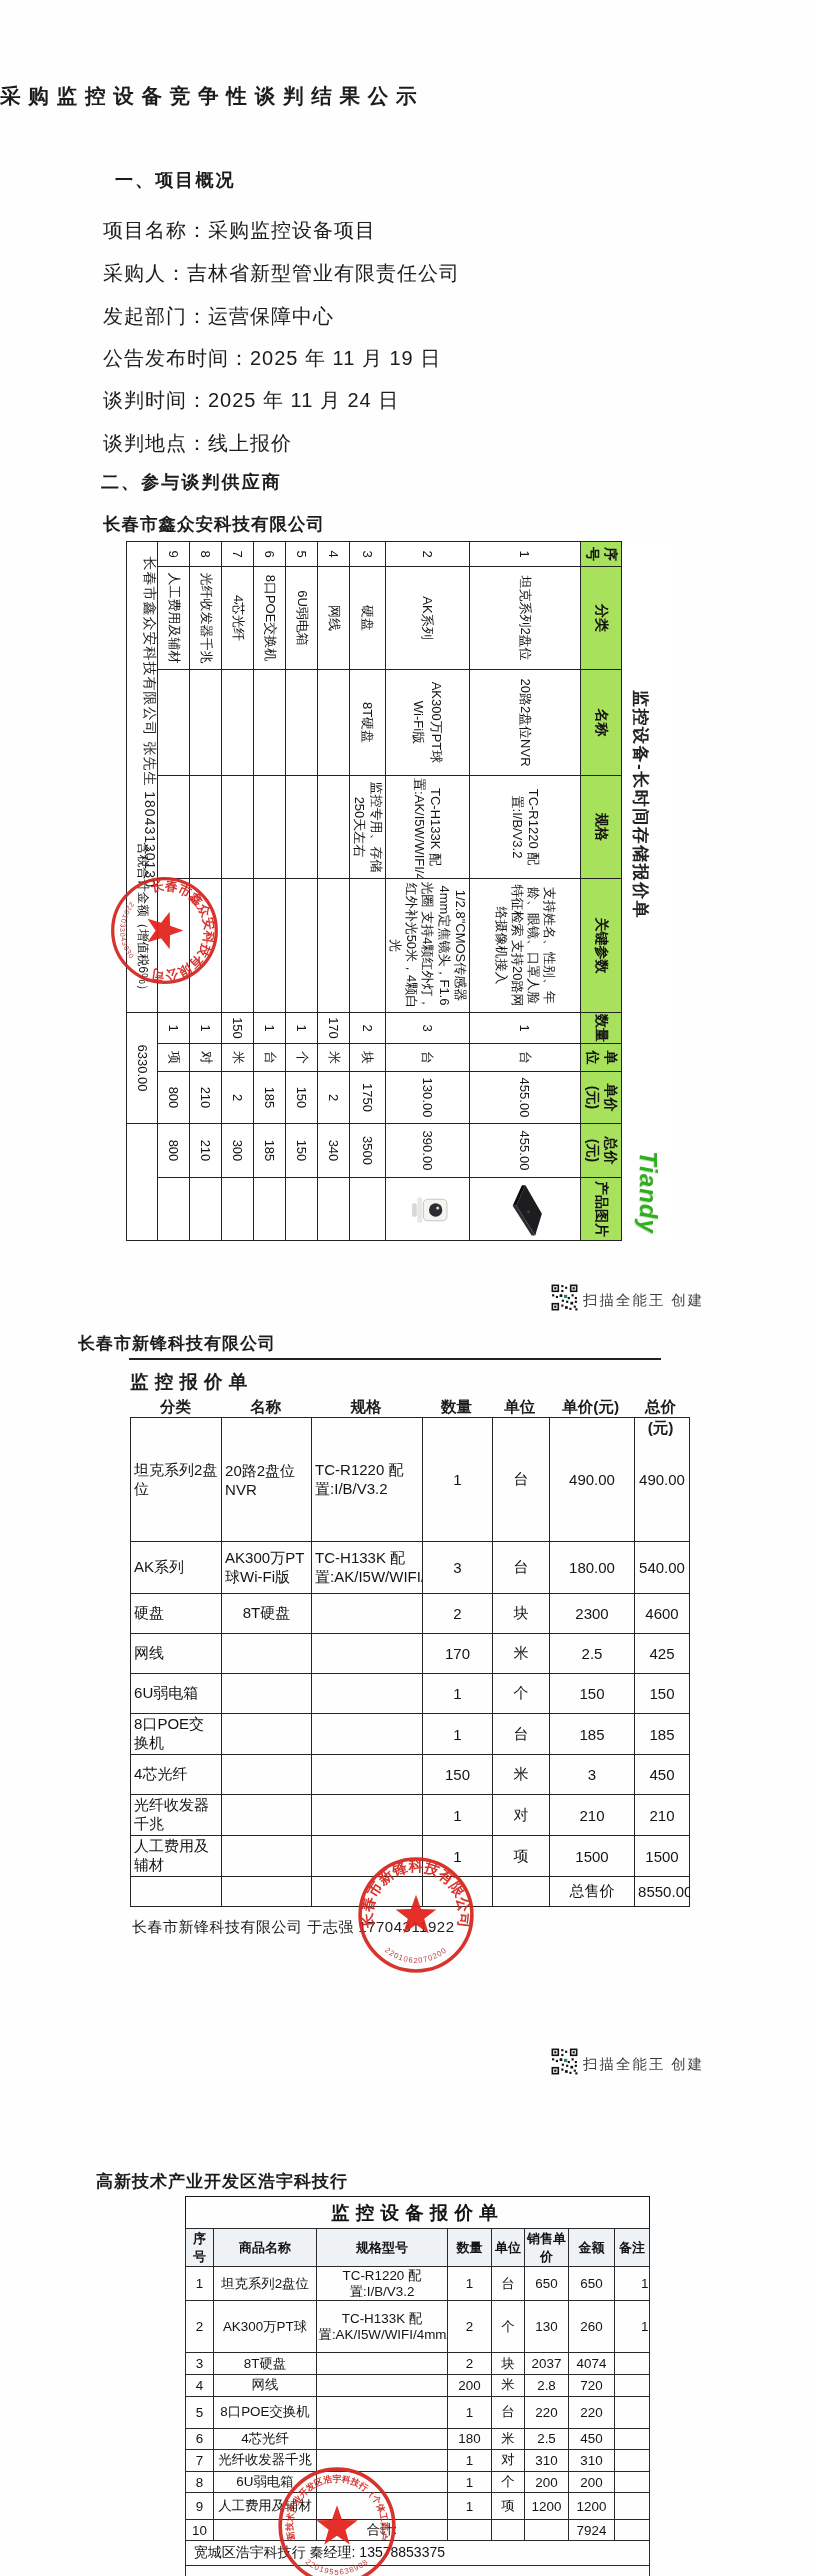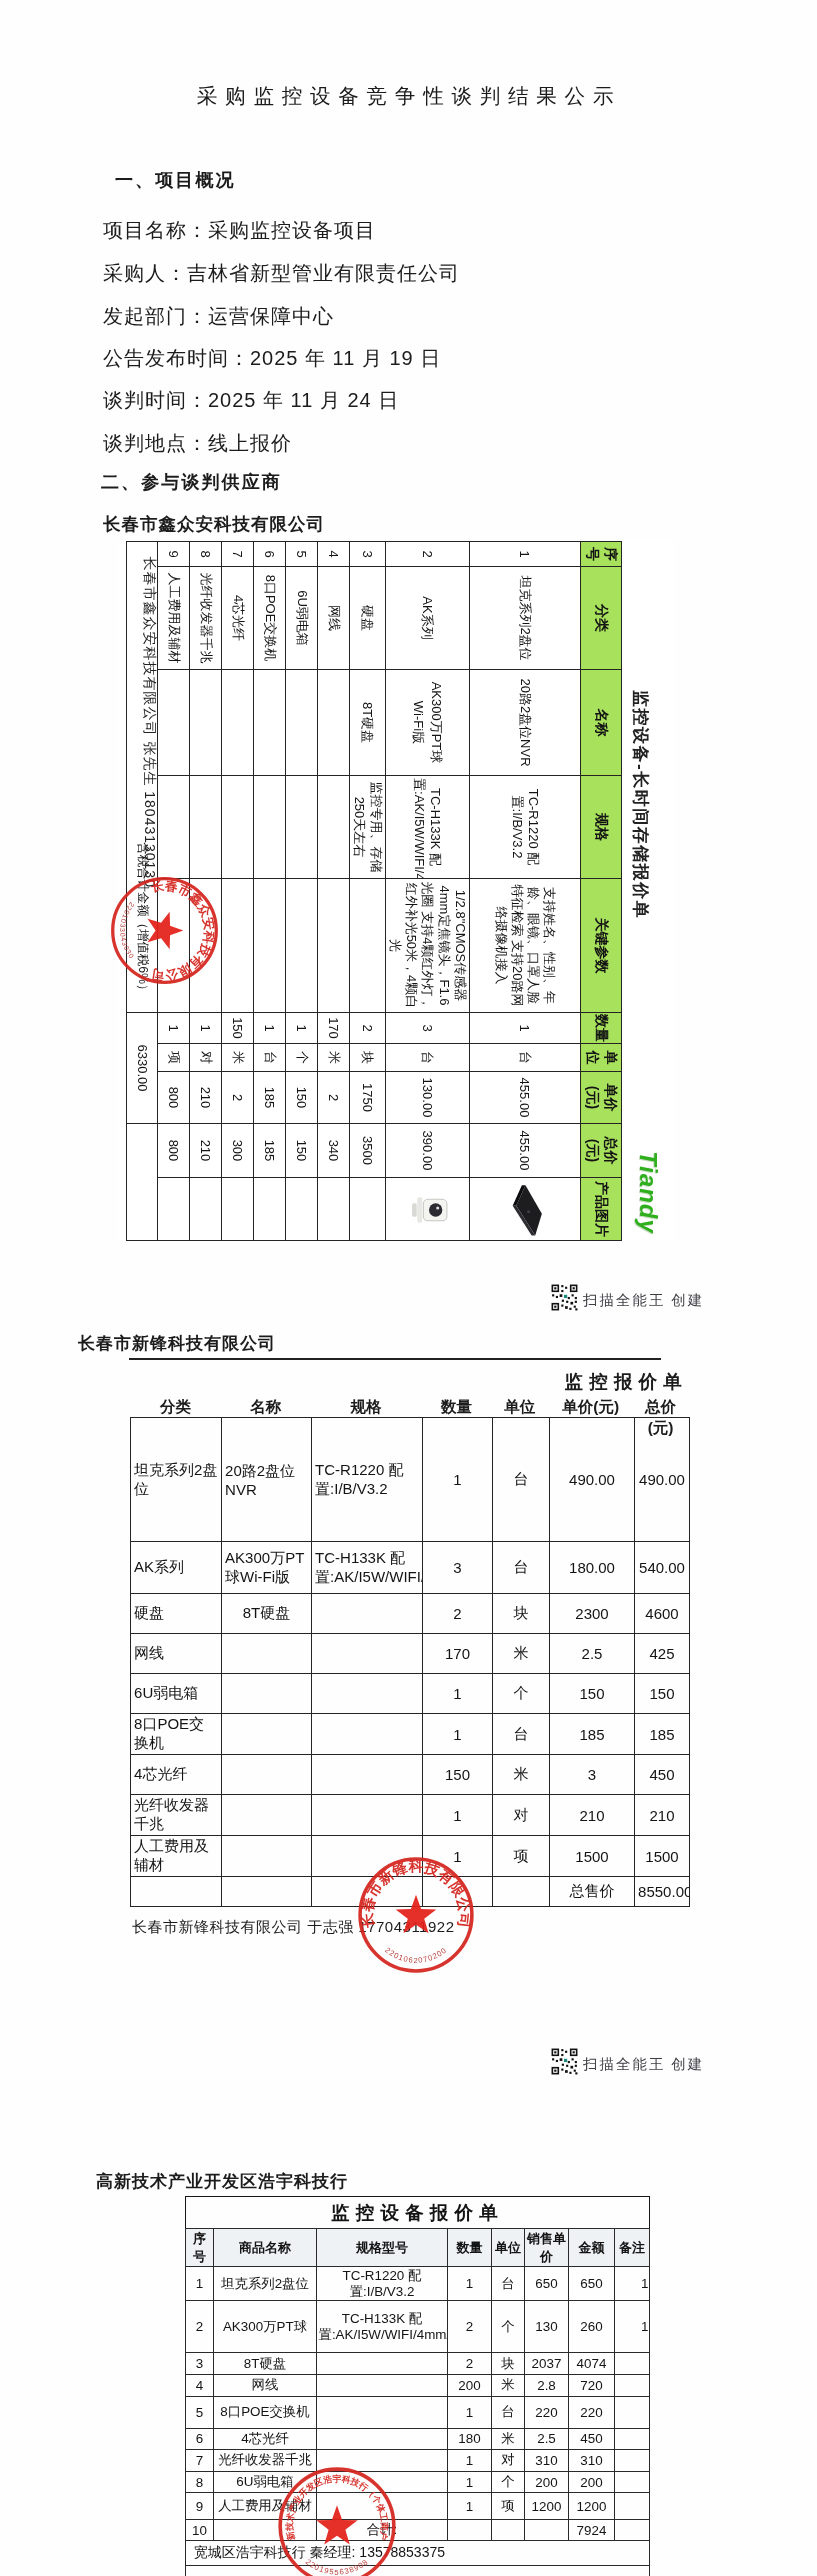--- a/index.html
+++ b/index.html
@@ -1,19 +1,19 @@
 <!DOCTYPE html>
 <html style="font-size:8.2px"><head>
 <meta charset="utf-8">
 <style>
   html,body{margin:0;padding:0;background:#fff;}
   .page{position:relative;width:818px;height:3778px;background:#fefefe;
         font-family:"Liberation Sans",sans-serif;color:#1c1c1c;overflow:hidden;}
   .abs{position:absolute;}
-  .h1{font-size:20.6px;font-weight:400;letter-spacing:7.7px;width:100%;text-align:center;}
+  .h1{font-size:20.6px;font-weight:700;letter-spacing:7.7px;width:100%;text-align:left;}
   .hsec{font-size:18px;font-weight:800;letter-spacing:2.1px;}
   .bline{font-size:20px;letter-spacing:1px;}
   .suph{font-size:17px;font-weight:800;letter-spacing:1px;}
   .divider{height:2.1px;background:#222;}
   
   .sheet1-outer{left:118px;top:541px;width:556px;height:698px;}
   .sheet1-inner{position:relative;width:698px;height:556px;background:#fff;
                 transform:rotate(90deg) translateY(-556px);transform-origin:0 0;}
   .s1-title{position:absolute;left:149px;top:21.6px;font-size:17px;font-weight:600;letter-spacing:1.5px;color:#222;}
   .tiandy{position:absolute;right:5.2px;top:12.4px;font-size:24px;font-weight:800;font-style:italic;
@@ -41,21 +41,21 @@
   table.grid3 td{border:0.8px solid #2a2a2a;text-align:center;vertical-align:middle;
                  font-size:13.4px;color:#141414;padding:0.5px 1.5px;overflow:hidden;}
   table.grid3 td.t3title{border:none;border-bottom:0.8px solid #2a2a2a;font-size:18.5px;font-weight:600;
                  letter-spacing:6.2px;padding:3.1px 0;}
   table.grid3 tr.h3 td{background:#eef2f5;font-weight:700;font-size:13px;}
   td.t3spec{font-size:12px;text-align:left;line-height:1.2;}
   td.rmk{text-align:right !important;padding-right:0.5px !important;}
   
   .wm-text{font-family:"Liberation Serif",serif;font-size:14.4px;color:#3d3d44;letter-spacing:2.1px;}
   .seal{opacity:.93;}
-  .title2{font-size:18.5px;font-weight:600;letter-spacing:6.2px;text-align:right;}
+  .title2{font-size:18.5px;font-weight:600;letter-spacing:6.2px;text-align:left;}
   .photo-cell{padding:0 !important;}
 </style>
 </head>
 <body>
 
 <svg width="0" height="0" style="position:absolute" aria-hidden="true">
   <defs>
     <g id="qr-glyph">
       <rect x="0" y="0" width="50" height="50" fill="#fff"></rect>
       <rect x="1" y="1" width="14" height="14" fill="#111"></rect>

